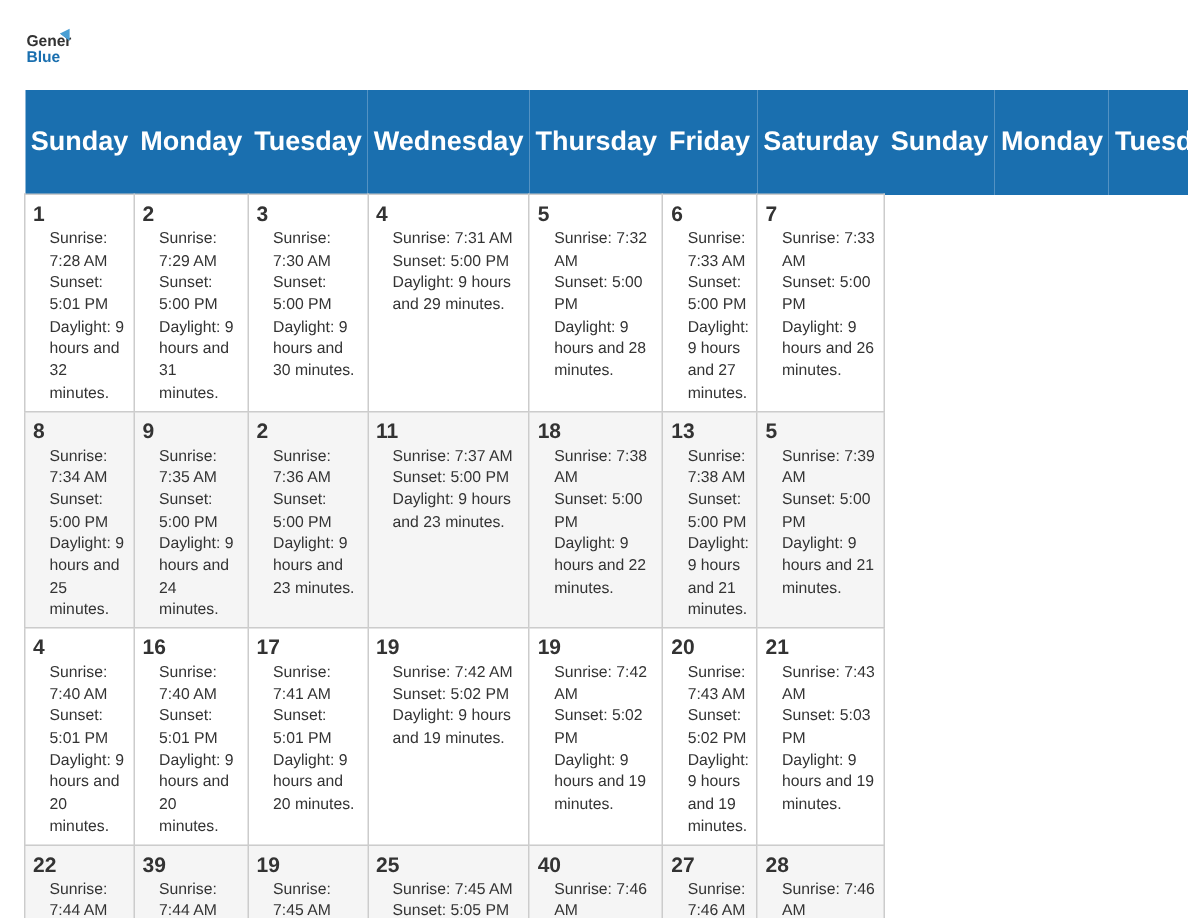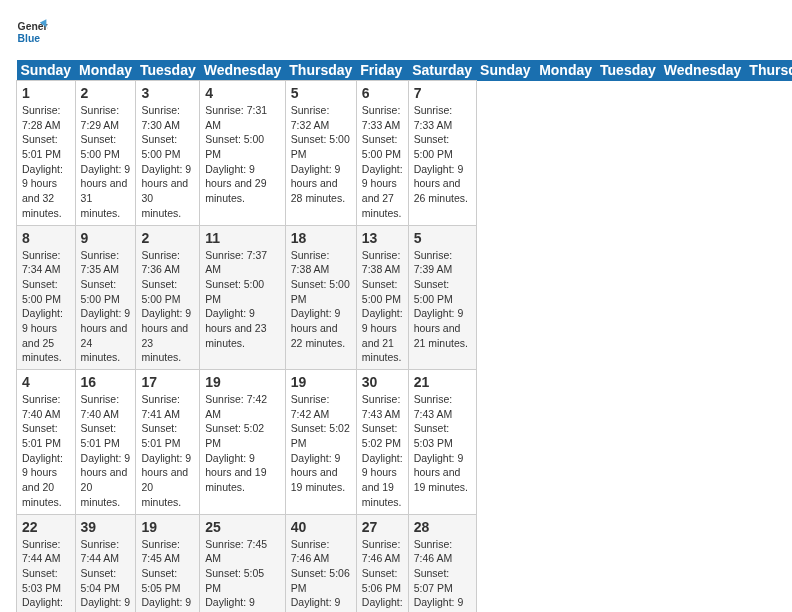--- a/index.html
+++ b/index.html
@@ -38,23 +38,23 @@
       color: #555;
     }
     table {
       width: 100%;
       border-collapse: collapse;
       font-size: 11px;
     }
     th {
       background-color: #1a6faf;
       color: #fff;
-      padding: 2px 4px;
+      padding: 24px 4px;
       text-align: left;
-      font-size: 14px;
+      font-size: 18px;
       font-weight: bold;
     }
     td {
       border: 1px solid #ccc;
       vertical-align: top;
       padding: 4px 5px;
       width: 110px;
       min-height: 80px;
       background: #fff;
     }
@@ -65,20 +65,21 @@
       font-size: 14px;
       font-weight: bold;
       color: #333;
       display: block;
       margin-bottom: 2px;
     }
     .day-info {
       font-size: 10.5px;
       color: #333;
       line-height: 1.4;
+      margin-left: 11px;
     }
     th:first-child { border-radius: 0; }
   </style>
 </head>
 <body>
 
 <div class="header">
   <div class="logo">
     <svg class="logo-icon" viewBox="0 0 40 40" width="40" height="40">
       <text x="2" y="18" font-size="13" font-weight="bold" fill="#333" font-family="Arial">General</text>
@@ -263,21 +264,21 @@
         </td>
         <td>
           <span class="day-num">19</span>
           <div class="day-info">
             Sunrise: 7:42 AM<br>
             Sunset: 5:02 PM<br>
             Daylight: 9 hours and 19 minutes.
           </div>
         </td>
         <td>
-          <span class="day-num">30</span>
+          <span class="day-num">20</span>
           <div class="day-info">
             Sunrise: 7:43 AM<br>
             Sunset: 5:02 PM<br>
             Daylight: 9 hours and 19 minutes.
           </div>
         </td>
         <td>
           <span class="day-num">21</span>
           <div class="day-info">
             Sunrise: 7:43 AM<br>

